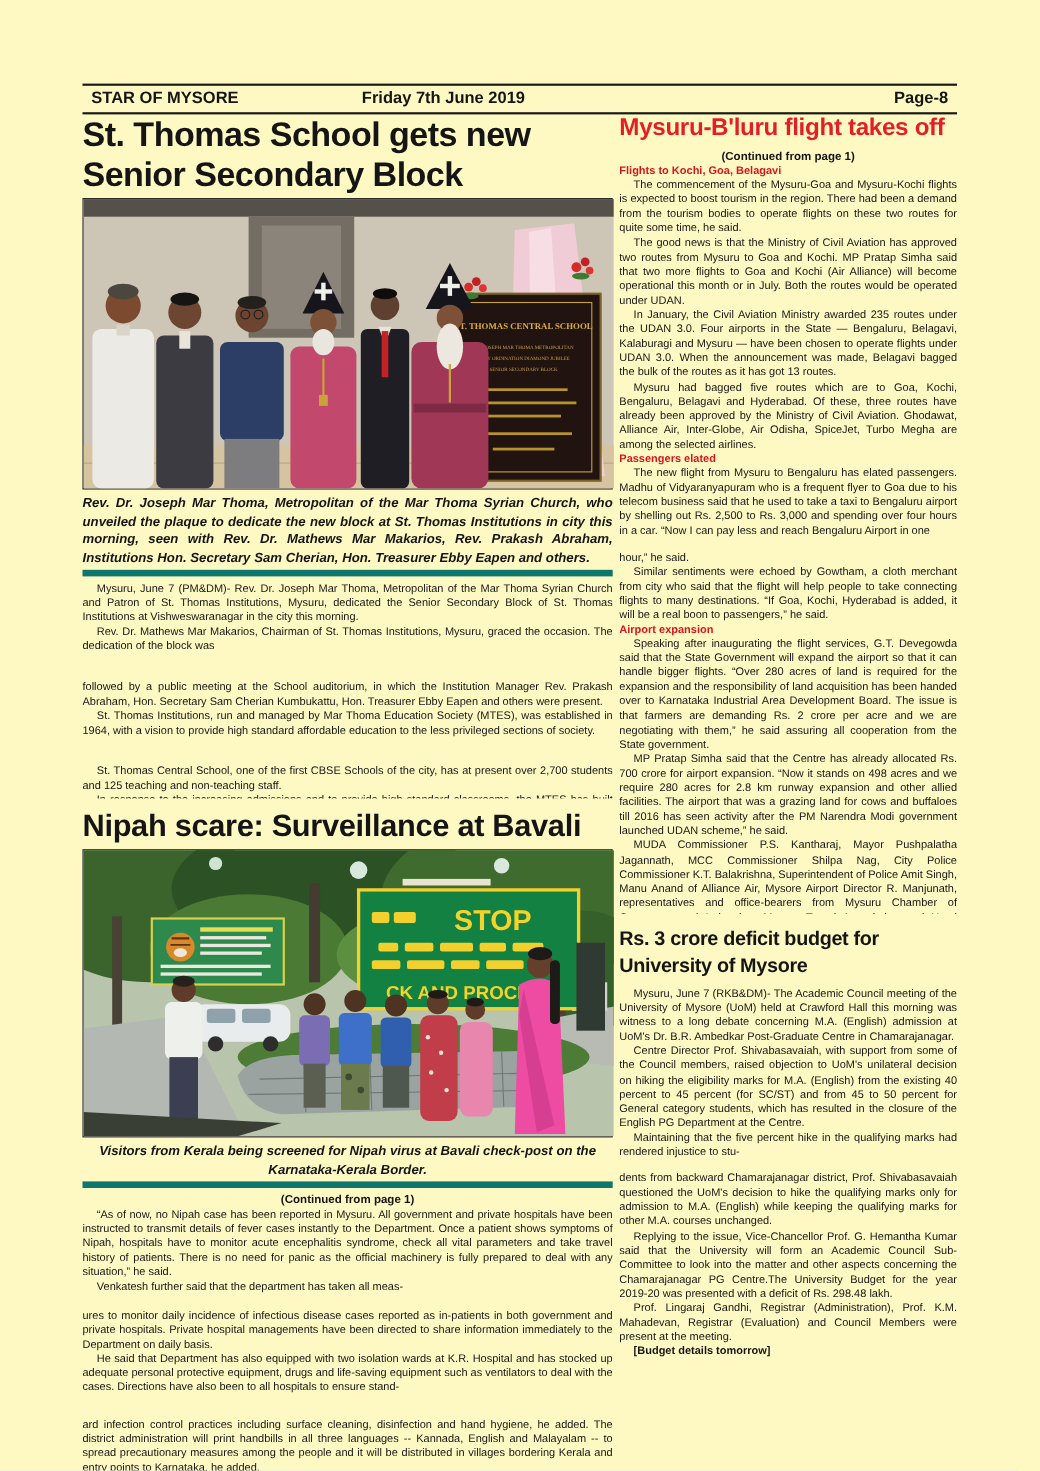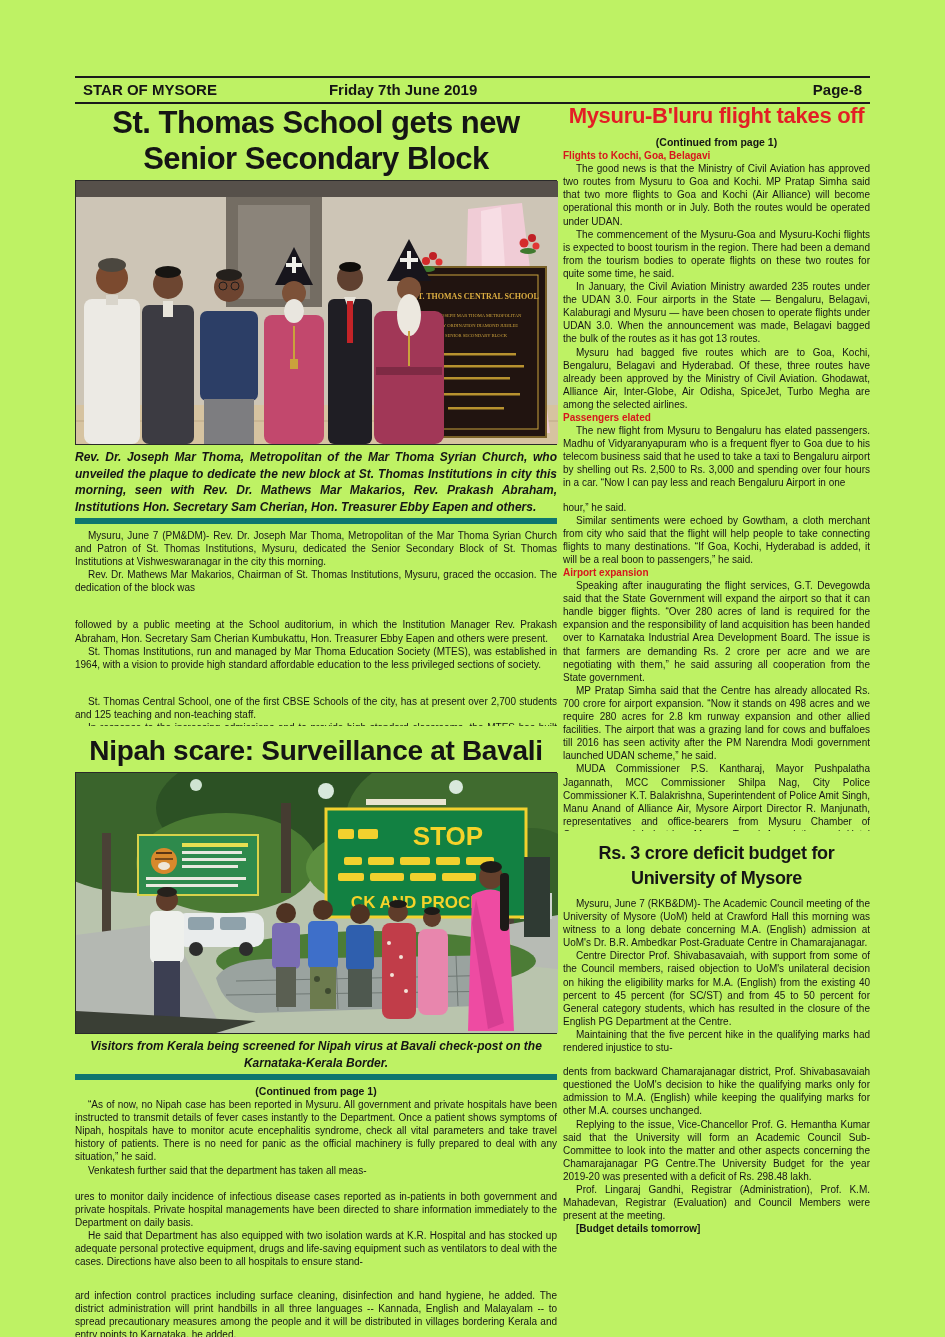--- a/index.html
+++ b/index.html
@@ -1,28 +1,28 @@
 <!DOCTYPE html>
 <html><head>
 <meta charset="utf-8">
 <title>STAR OF MYSORE</title>
 <style>
   html,body{margin:0;padding:0;background:#e9e8e3;}
-  .paper{position:relative;width:945px;height:1337px;margin:0 auto;background:#bef264;
+  .paper{position:relative;width:945px;height:1337px;margin:0 auto;background:#fef9c3;
          font-family:"Liberation Sans",sans-serif;color:#151515;overflow:hidden;}
   
   .masthead{position:absolute;left:75px;top:76px;width:779px;padding:3px 8px 4px;
             border-top:2px solid #1b1b1b;border-bottom:2px solid #1b1b1b;
             display:flex;align-items:baseline;font-weight:bold;font-size:15px;}
   .masthead .mh-date{margin-left:112px;}
   .masthead .mh-page{margin-left:auto;}
   
   .left-region{position:absolute;left:75px;top:101px;width:482px;}
   .right-region{position:absolute;left:563px;top:101px;width:307px;}
-  h1,h2,h3{margin:0;font-weight:bold;text-align:center;}
+  h1,h2,h3{margin:0;font-weight:bold;}
   h1.main-head{font-size:31px;line-height:36px;letter-spacing:-0.5px;margin:4px 0 3px;}
   h2.nipah-head{font-size:28px;line-height:32px;letter-spacing:-0.3px;margin:9px 0 5px;}
   h2.red-head{font-size:22px;line-height:26px;color:#e31e25;letter-spacing:-0.3px;margin:2px 0 7px;}
   h3.uni-head{font-size:18px;line-height:25px;letter-spacing:-0.3px;margin:10px 0 6px;}
   .photo{border:1px solid #2a2a2a;line-height:0;background:#cfc8bb;}
   .photo svg{display:block;}
   .caption{font-style:italic;font-weight:bold;font-size:12px;line-height:16.5px;
            text-align:justify;margin:3px 0 0;padding:1px 0 3px;border-bottom:6px solid #0f766e;}
   .caption.center{text-align:center;}
   .cols{display:flex;gap:13px;margin-top:5px;overflow:hidden;flex-direction:column;}
@@ -289,22 +289,22 @@
   </div>
 
   <div class="right-region">
 
     <h2 class="red-head">Mysuru-B'luru flight takes off</h2>
 
     <div class="cols cols-2 flight-cols">
       <div class="col">
         <p class="cont-center">(Continued from page 1)</p>
         <p class="subhead">Flights to Kochi, Goa, Belagavi</p>
+        <p class="indent">The commencement of the Mysuru-Goa and Mysuru-Kochi flights is expected to boost tourism in the region. There had been a demand from the tourism bodies to operate flights on these two routes for quite some time, he said.</p>
         <p class="indent">The good news is that the Ministry of Civil Aviation has approved two routes from Mysuru to Goa and Kochi. MP Pratap Simha said that two more flights to Goa and Kochi (Air Alliance) will become operational this month or in July. Both the routes would be operated under UDAN.</p>
-        <p class="indent">The commencement of the Mysuru-Goa and Mysuru-Kochi flights is expected to boost tourism in the region. There had been a demand from the tourism bodies to operate flights on these two routes for quite some time, he said.</p>
         <p class="indent">In January, the Civil Aviation Ministry awarded 235 routes under the UDAN 3.0. Four airports in the State — Bengaluru, Belagavi, Kalaburagi and Mysuru — have been chosen to operate flights under UDAN 3.0. When the announcement was made, Belagavi bagged the bulk of the routes as it has got 13 routes.</p>
         <p class="indent">Mysuru had bagged five routes which are to Goa, Kochi, Bengaluru, Belagavi and Hyderabad. Of these, three routes have already been approved by the Ministry of Civil Aviation. Ghodawat, Alliance Air, Inter-Globe, Air Odisha, SpiceJet, Turbo Megha are among the selected airlines.</p>
         <p class="subhead">Passengers elated</p>
         <p class="indent">The new flight from Mysuru to Bengaluru has elated passengers. Madhu of Vidyaranyapuram who is a frequent flyer to Goa due to his telecom business said that he used to take a taxi to Bengaluru airport by shelling out Rs. 2,500 to Rs. 3,000 and spending over four hours in a car. “Now I can pay less and reach Bengaluru Airport in one</p>
       </div>
       <div class="col">
         <p>hour,” he said.</p>
         <p class="indent">Similar sentiments were echoed by Gowtham, a cloth merchant from city who said that the flight will help people to take connecting flights to many destinations. “If Goa, Kochi, Hyderabad is added, it will be a real boon to passengers,” he said.</p>
         <p class="subhead">Airport expansion</p>
         <p class="indent">Speaking after inaugurating the flight services, G.T. Devegowda said that the State Government will expand the airport so that it can handle bigger flights. “Over 280 acres of land is required for the expansion and the responsibility of land acquisition has been handed over to Karnataka Industrial Area Development Board. The issue is that farmers are demanding Rs. 2 crore per acre and we are negotiating with them,” he said assuring all cooperation from the State government.</p>

